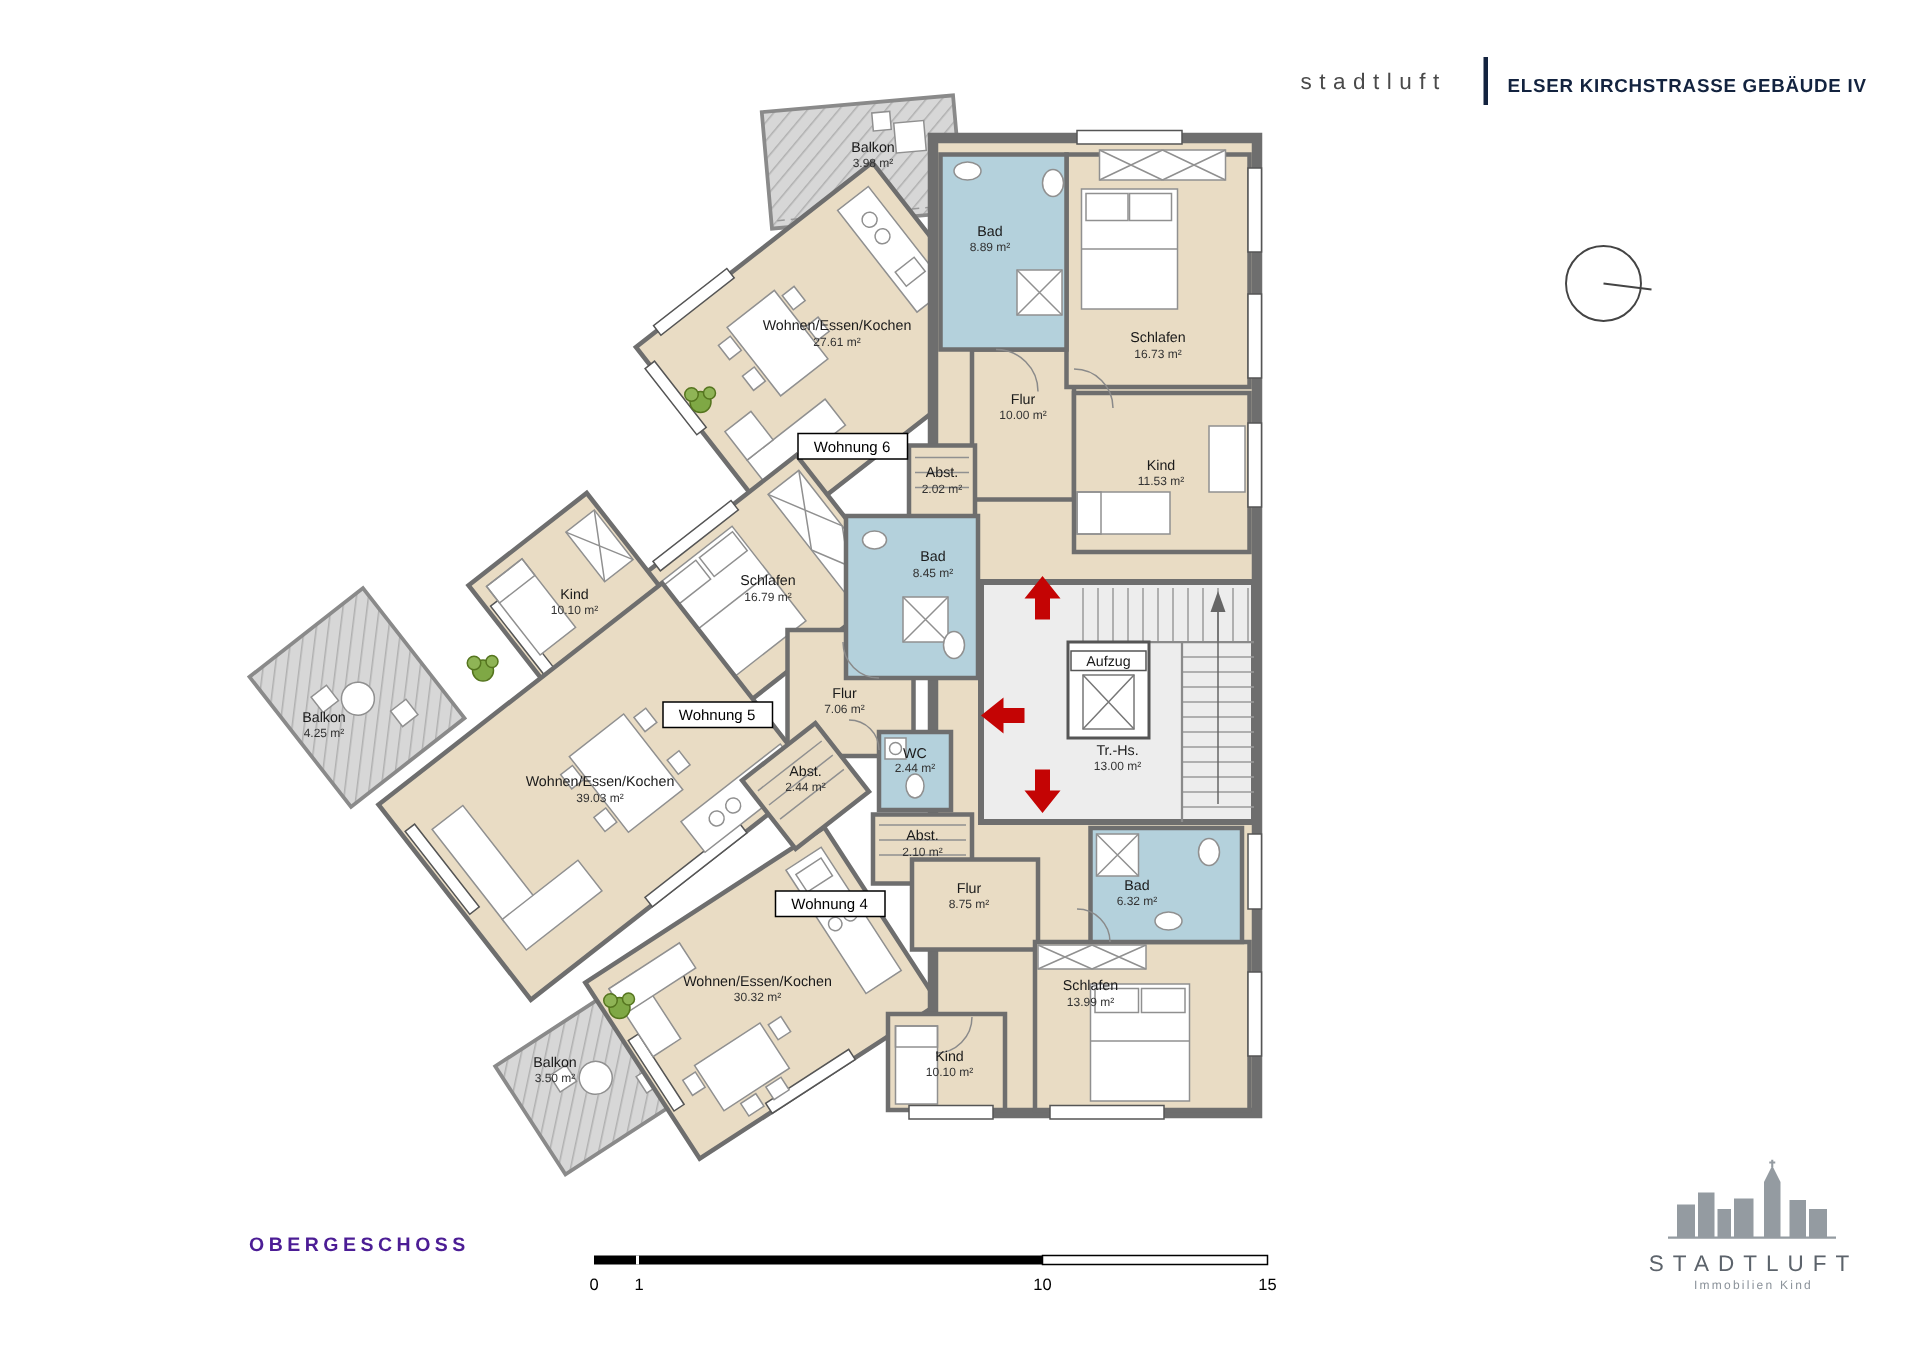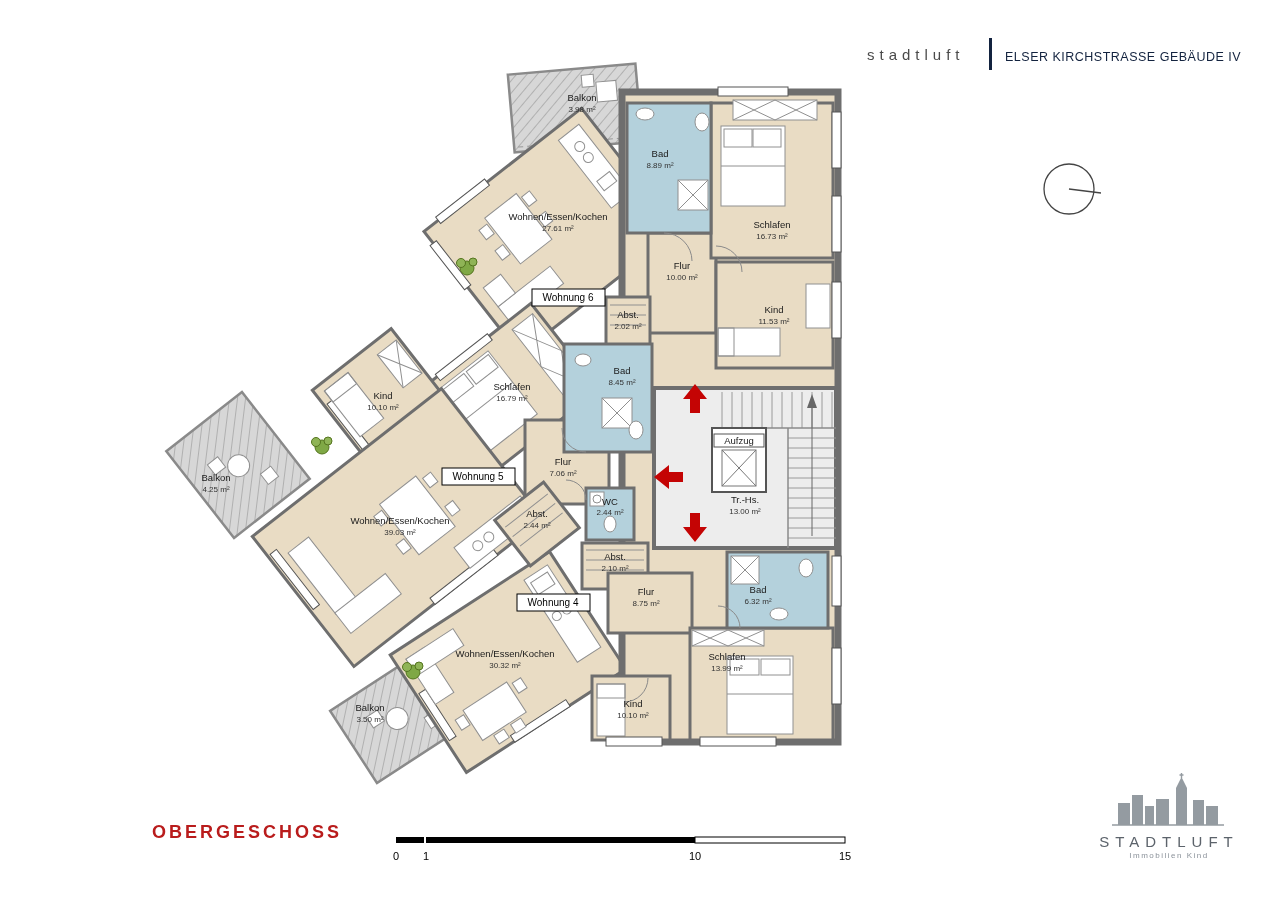--- a/index.html
+++ b/index.html
@@ -2,23 +2,23 @@
 <html><head>
 <meta charset="utf-8">
 <style>
   html,body{margin:0;padding:0;background:#fff;}
   body{width:1273px;height:902px;position:relative;overflow:hidden;
        font-family:"Liberation Sans",sans-serif;}
   .abs{position:absolute;}
   
   .brand{left:867px;top:46px;font-size:15px;letter-spacing:5px;color:#4a4a4a;}
   .hdr-divider{left:989px;top:38px;width:3px;height:32px;background:#13233f;}
-  .hdr-title{left:1005px;top:50px;font-size:12.5px;font-weight:normal;letter-spacing:.5px;color:#13233f;white-space:nowrap;}
+  .hdr-title{left:1005px;top:50px;font-size:12.5px;font-weight:bold;letter-spacing:.5px;color:#13233f;white-space:nowrap;}
   
-  .floor-title{left:152px;top:822px;font-size:18px;font-weight:bold;letter-spacing:3px;color:#b91c1c;}
+  .floor-title{left:166px;top:822px;font-size:13px;font-weight:bold;letter-spacing:3px;color:#4c1d95;}
   
   .logo{left:1090px;top:773px;width:158px;text-align:center;}
   .logo-name{font-size:15px;letter-spacing:6px;color:#5c636b;margin-top:2px;}
   .logo-sub{font-size:8px;letter-spacing:1.5px;color:#8b929a;margin-top:1px;}
   
   svg.plan{position:absolute;left:0;top:0;}
   svg text{font-family:"Liberation Sans",sans-serif;}
   .rn{font-size:9.5px;fill:#1a1a1a;text-anchor:middle;}
   .ra{font-size:8px;fill:#333;}
   .apt{font-size:10px;fill:#000;text-anchor:middle;}

